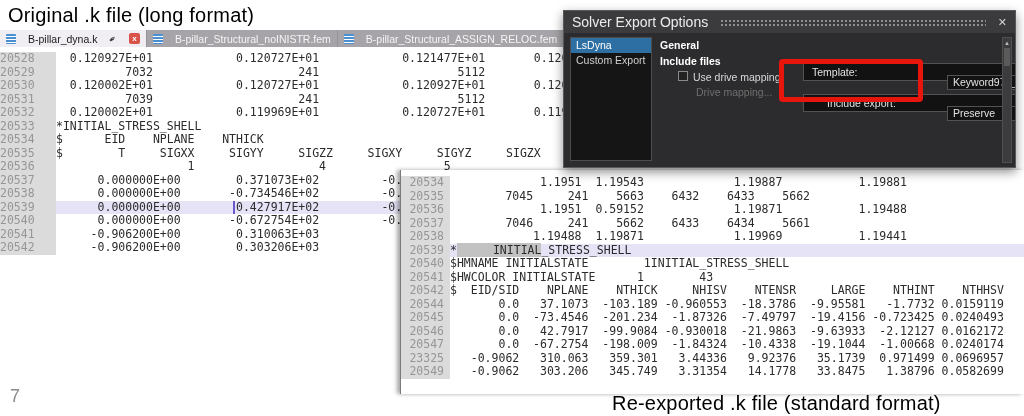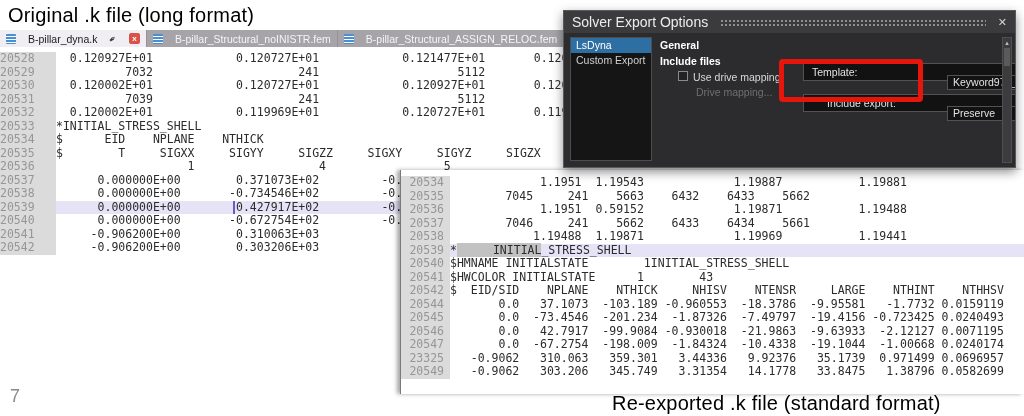--- a/index.html
+++ b/index.html
@@ -199,21 +199,21 @@
       <div class="code-row">
         <span class="gut">20544</span>
         <span class="code">       0.0   37.1073  -103.189 -0.960553  -18.3786  -9.95581   -1.7732 0.0159119</span>
       </div>
       <div class="code-row">
         <span class="gut">20545</span>
         <span class="code">       0.0  -73.4546  -201.234  -1.87326  -7.49797  -19.4156 -0.723425 0.0240493</span>
       </div>
       <div class="code-row">
         <span class="gut">20546</span>
-        <span class="code">       0.0   42.7917  -99.9084 -0.930018  -21.9863  -9.63933  -2.12127 0.0071195</span>
+        <span class="code">       0.0   42.7917  -99.9084 -0.930018  -21.9863  -9.63933  -2.12127 0.0162172</span>
       </div>
       <div class="code-row">
         <span class="gut">20547</span>
         <span class="code">       0.0  -67.2754  -198.009  -1.84324  -10.4338  -19.1044  -1.00668 0.0240174</span>
       </div>
       <div class="code-row">
         <span class="gut">23325</span>
         <span class="code">   -0.9062   310.063   359.301   3.44336   9.92376   35.1739  0.971499 0.0696957</span>
       </div>
       <div class="code-row">

